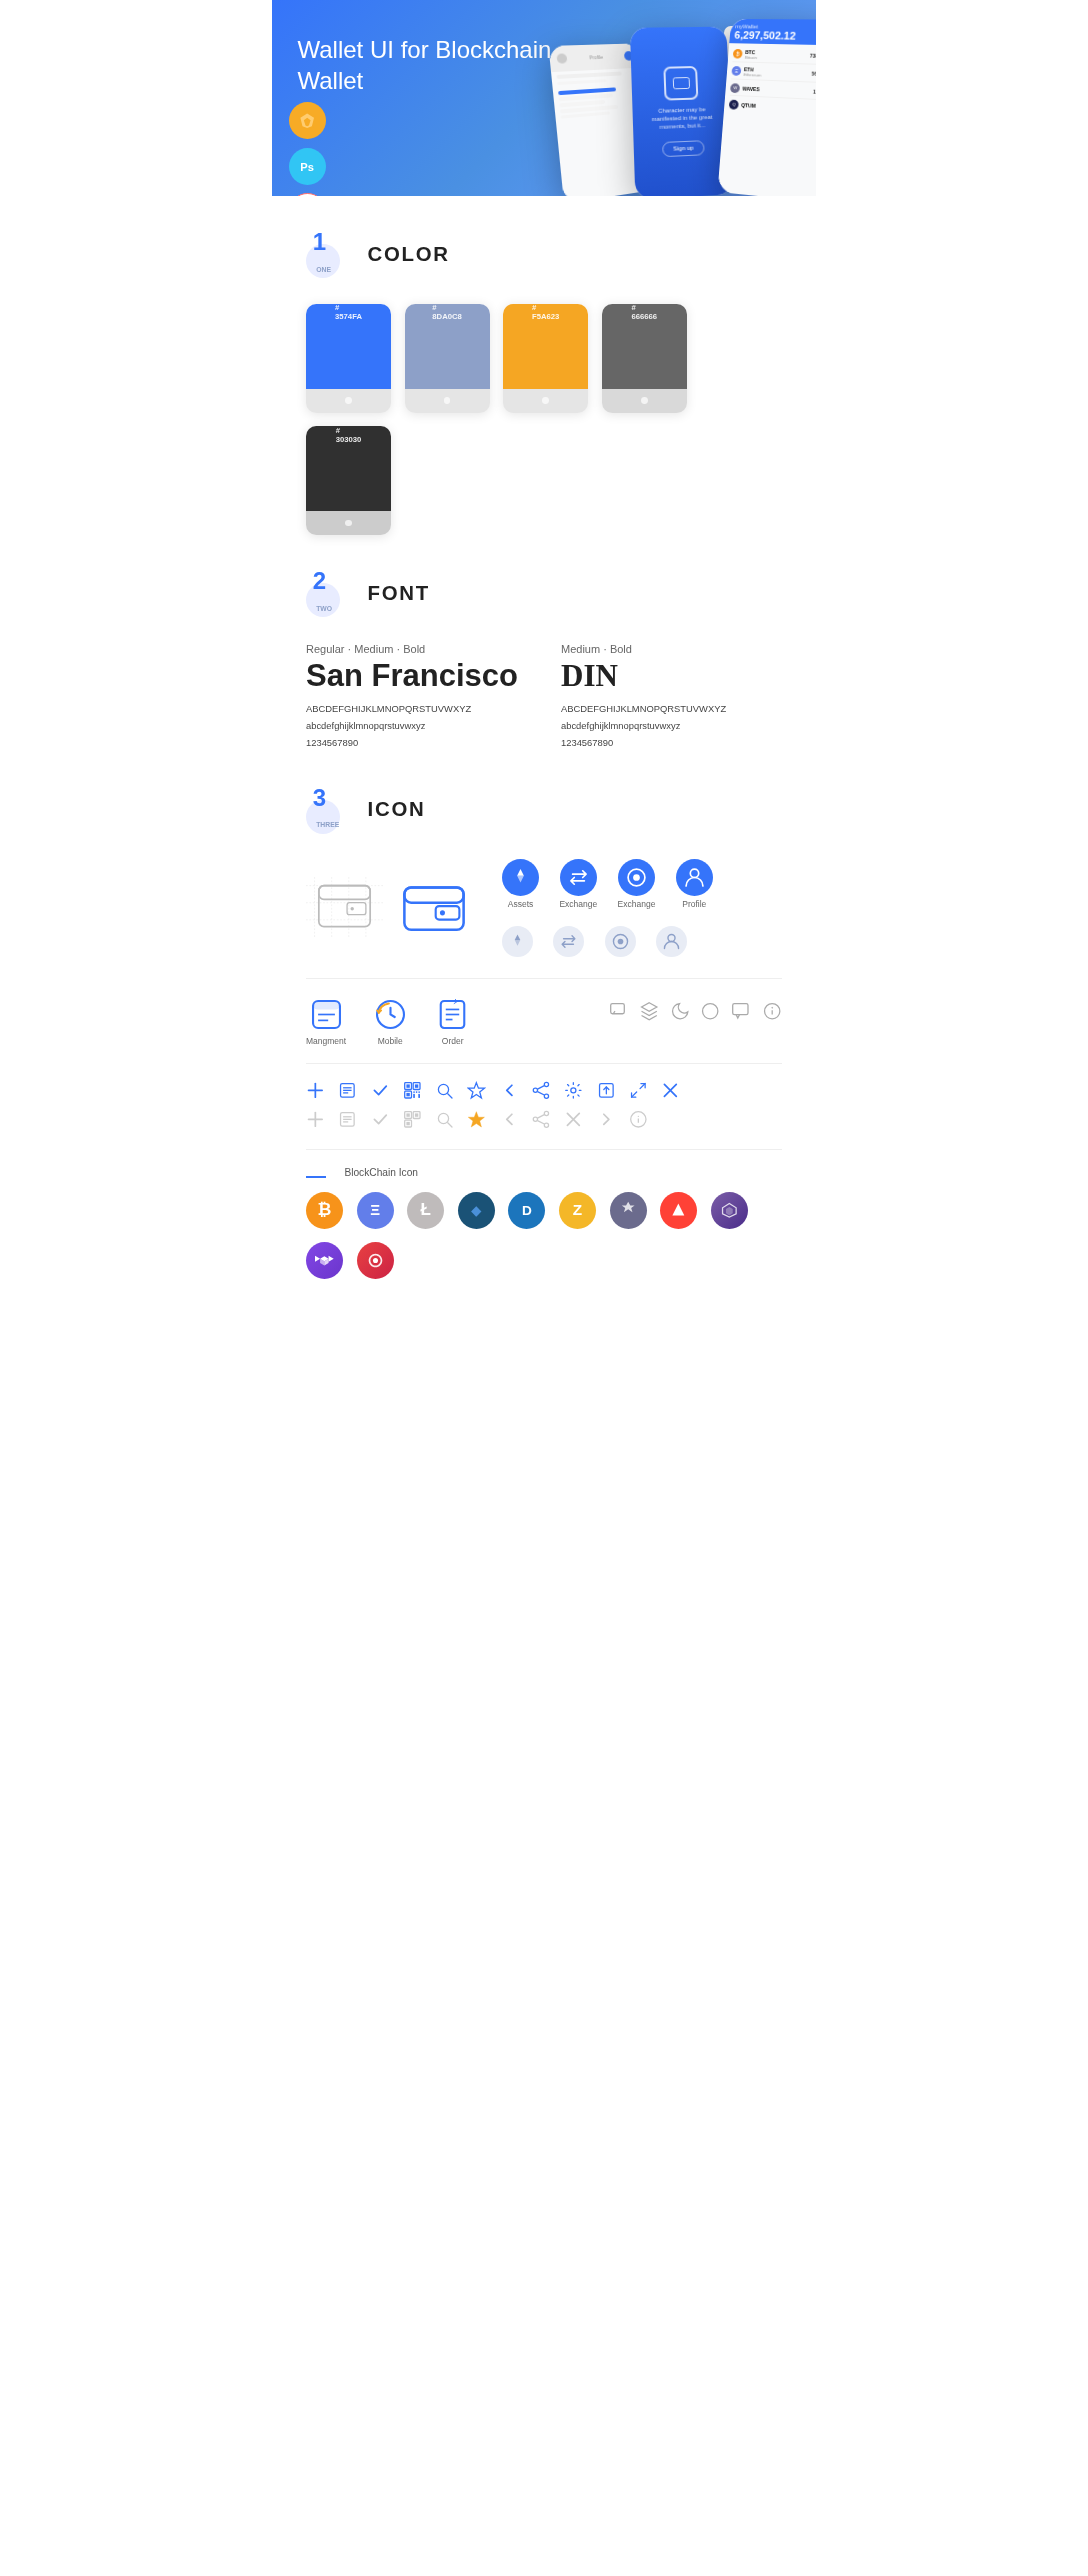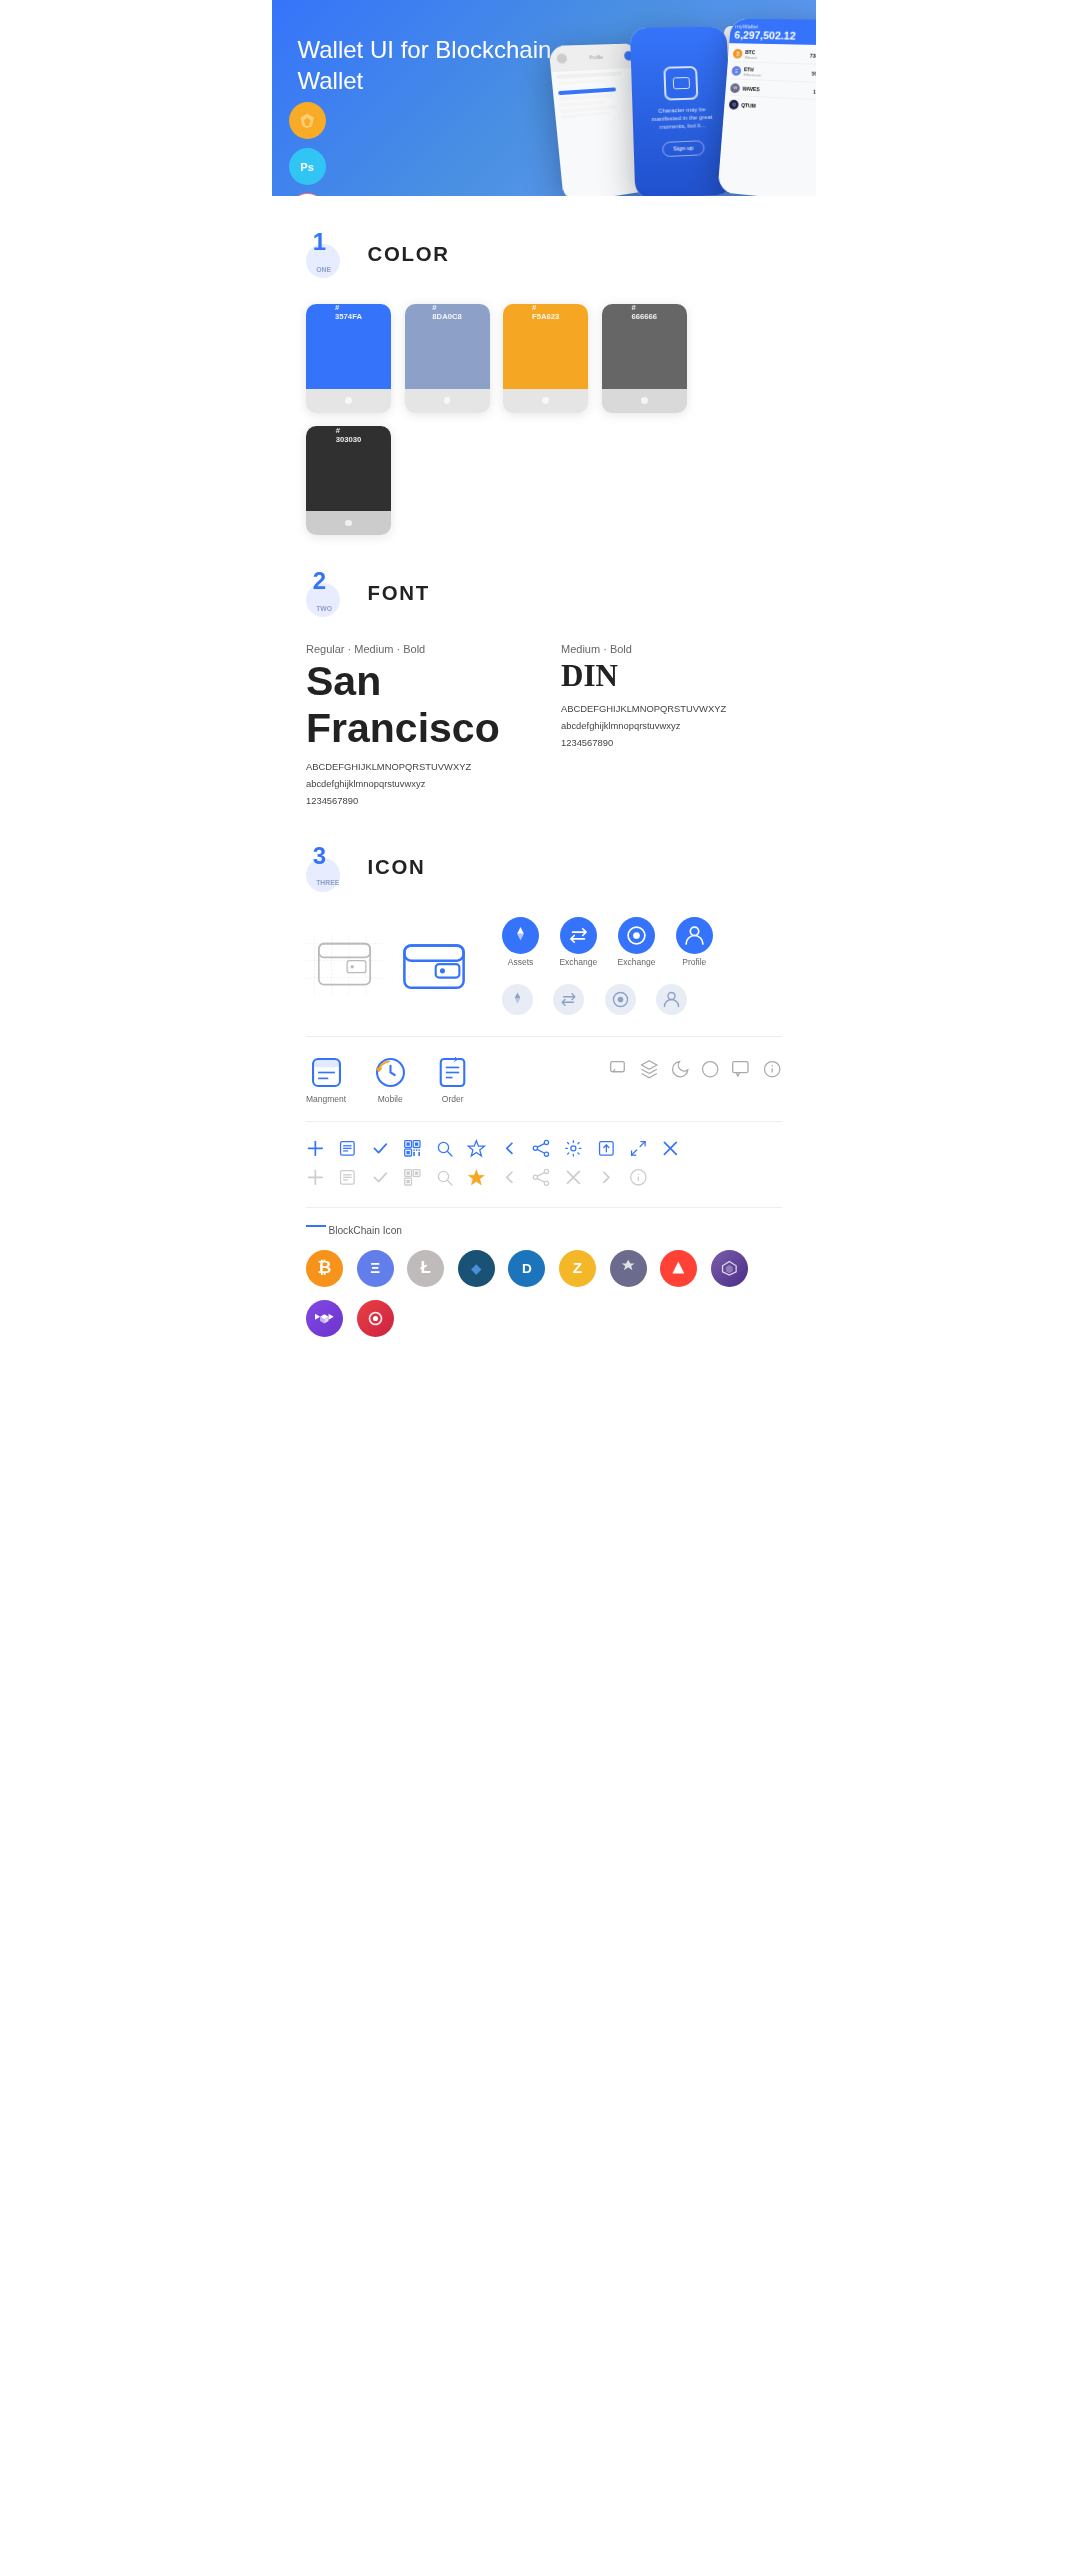--- a/index.html
+++ b/index.html
@@ -202,38 +202,38 @@
     }
 
     
     .font-grid {
       display: grid;
       grid-template-columns: 1fr 1fr;
       gap: 34px;
       margin-bottom: 34px;
     }
     .font-label { font-size: 11px; color: #666; margin-bottom: 3.4px; }
-    .font-name { font-size: 41px; font-weight: 800; color: #222; margin-bottom: 6.8px; }
+    .font-name { font-size: 31px; font-weight: 800; color: #222; margin-bottom: 6.8px; }
     .font-name-din { font-family: 'Georgia', serif; font-size: 31px; font-weight: 800; color: #222; margin-bottom: 6.8px; }
     .font-chars { font-size: 9.4px; color: #444; line-height: 1.8; }
     .icon-item {
       display: flex;
       flex-direction: column;
       align-items: center;
       gap: 3.4px;
     }
     .icon-label { font-size: 8.5px; color: #666; text-align: center; }
 
     .divider { border: none; border-top: 0.9px solid #eee; margin: 17px 0; }
 
     
     .blockchain-label {
       display: flex;
-      align-items: flex-start;
-      gap: 2px;
+      align-items: flex-end;
+      gap: 18px;
       margin-bottom: 13.6px;
     }
     .blockchain-line {
       width: 20.4px;
       height: 1.7px;
       background: #3574FA;
     }
     .blockchain-text { font-size: 10.2px; color: #555; }
 
     

